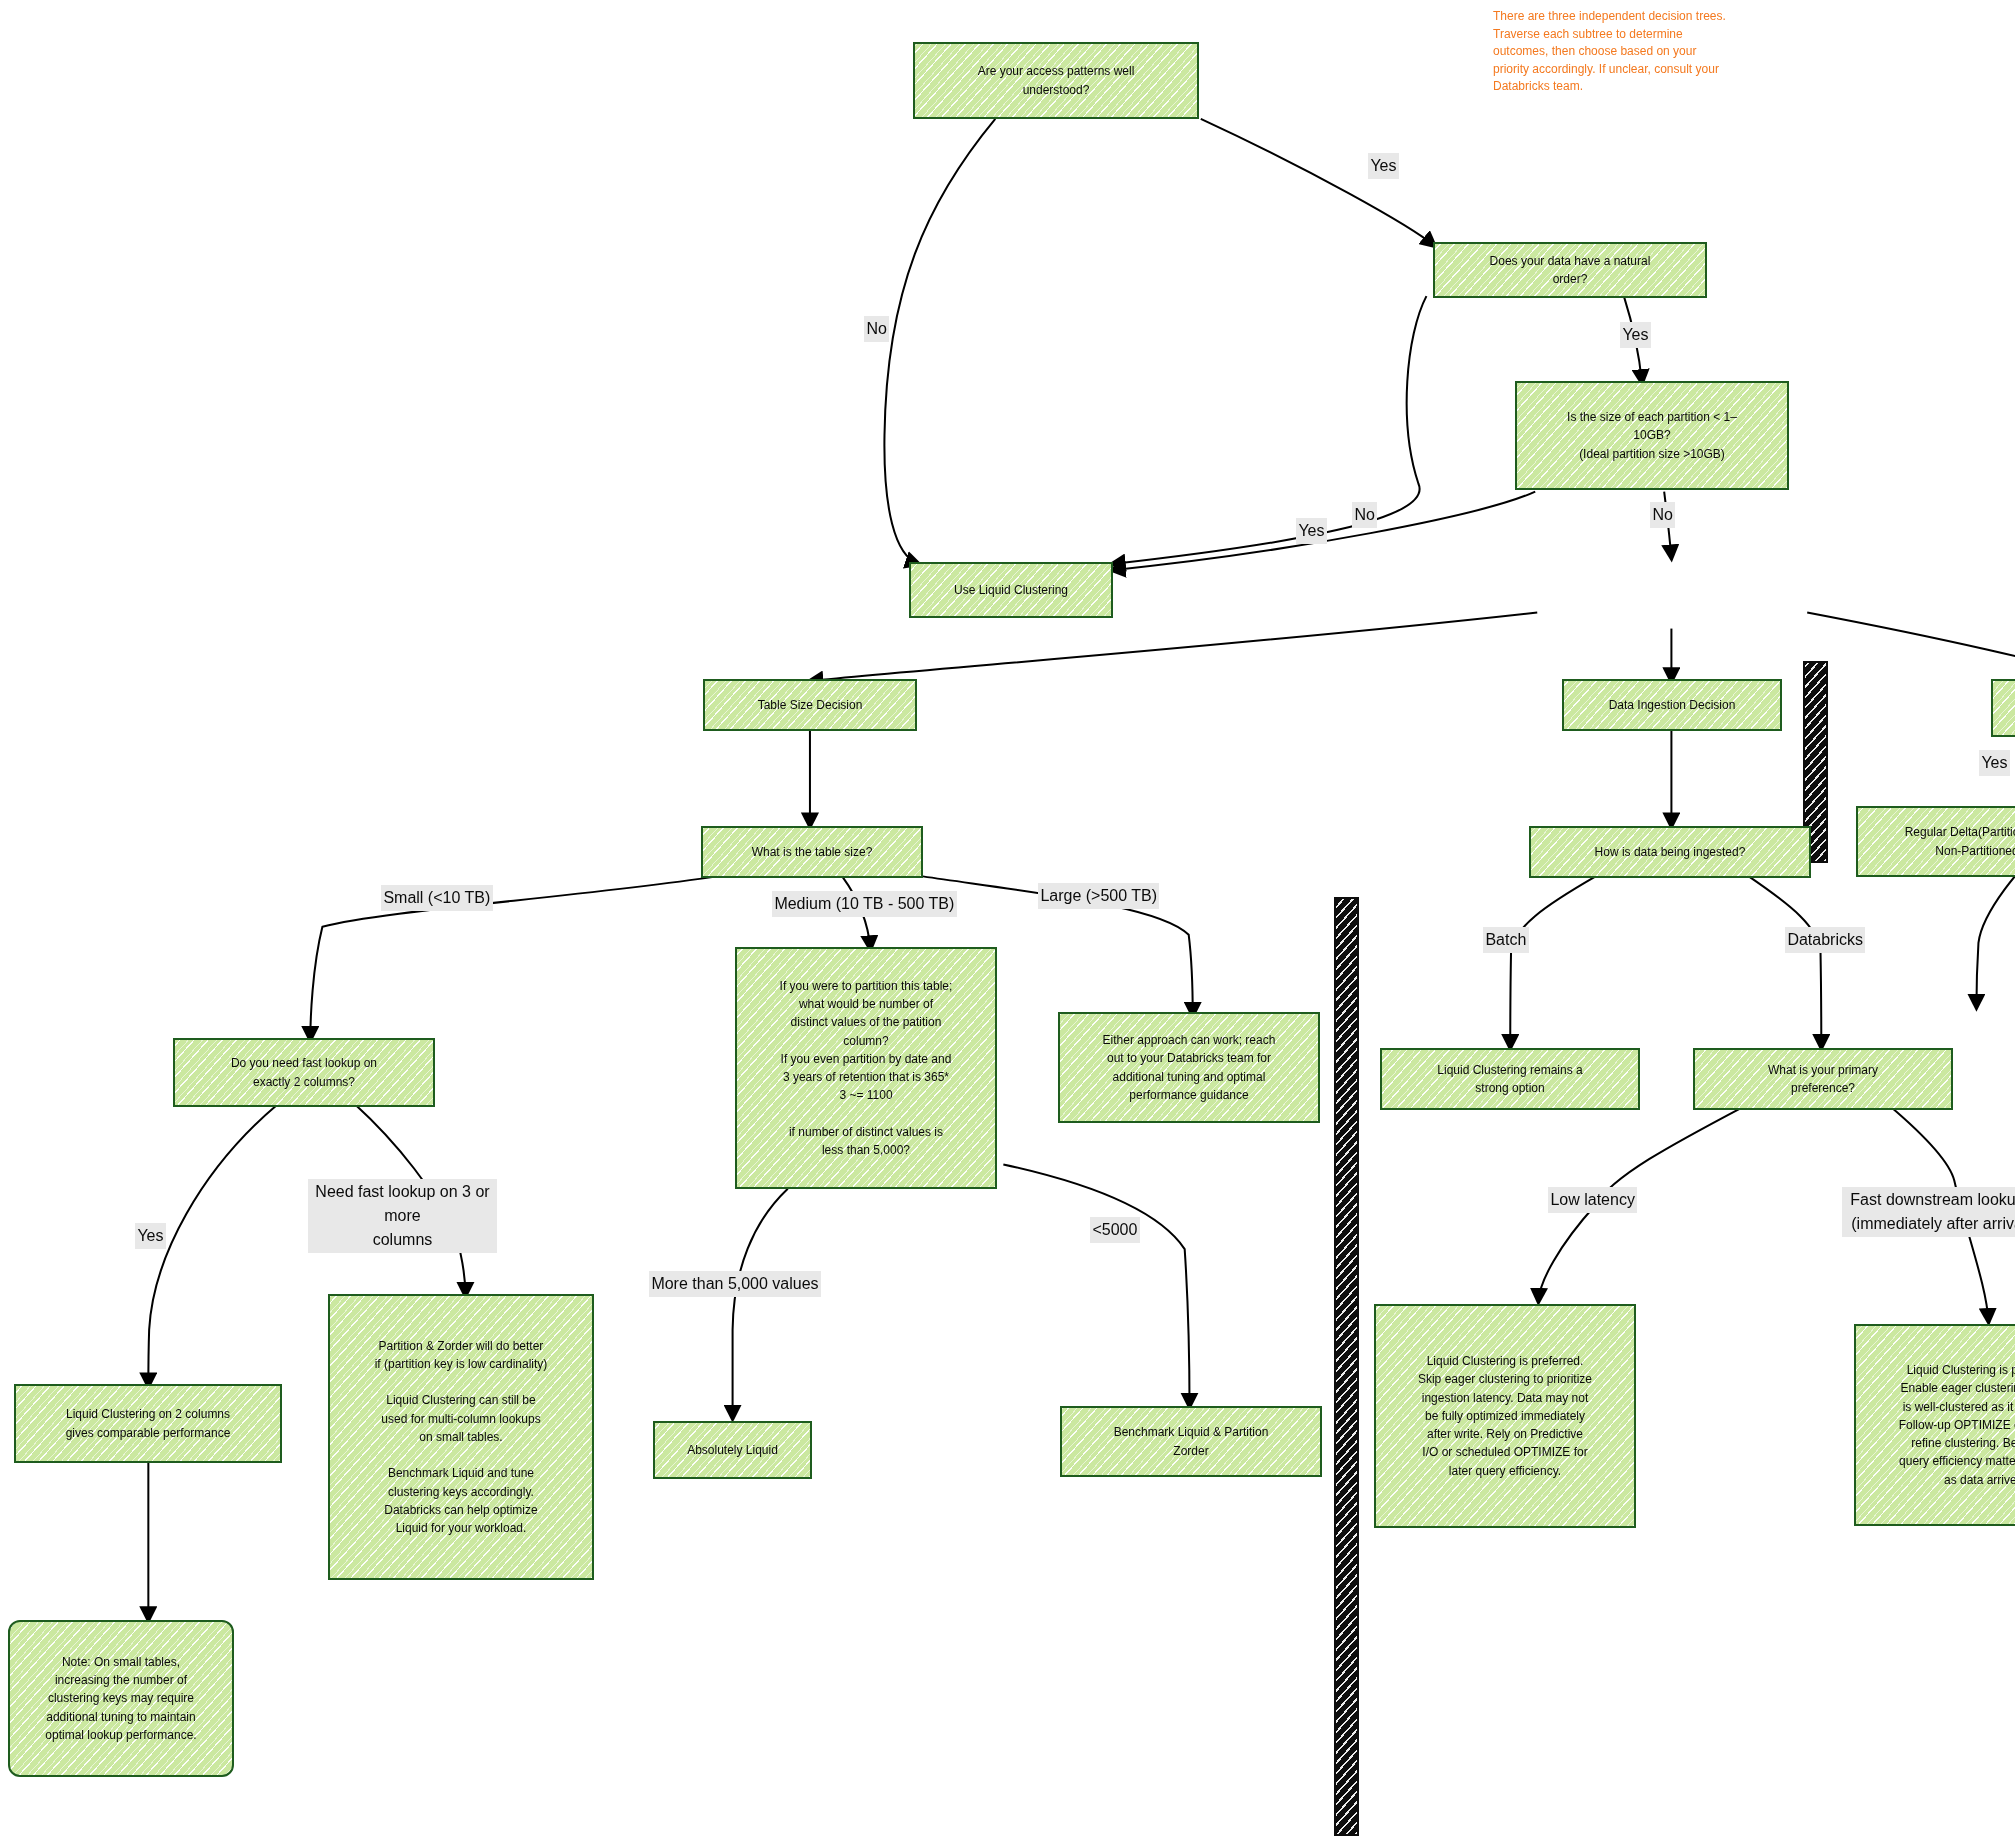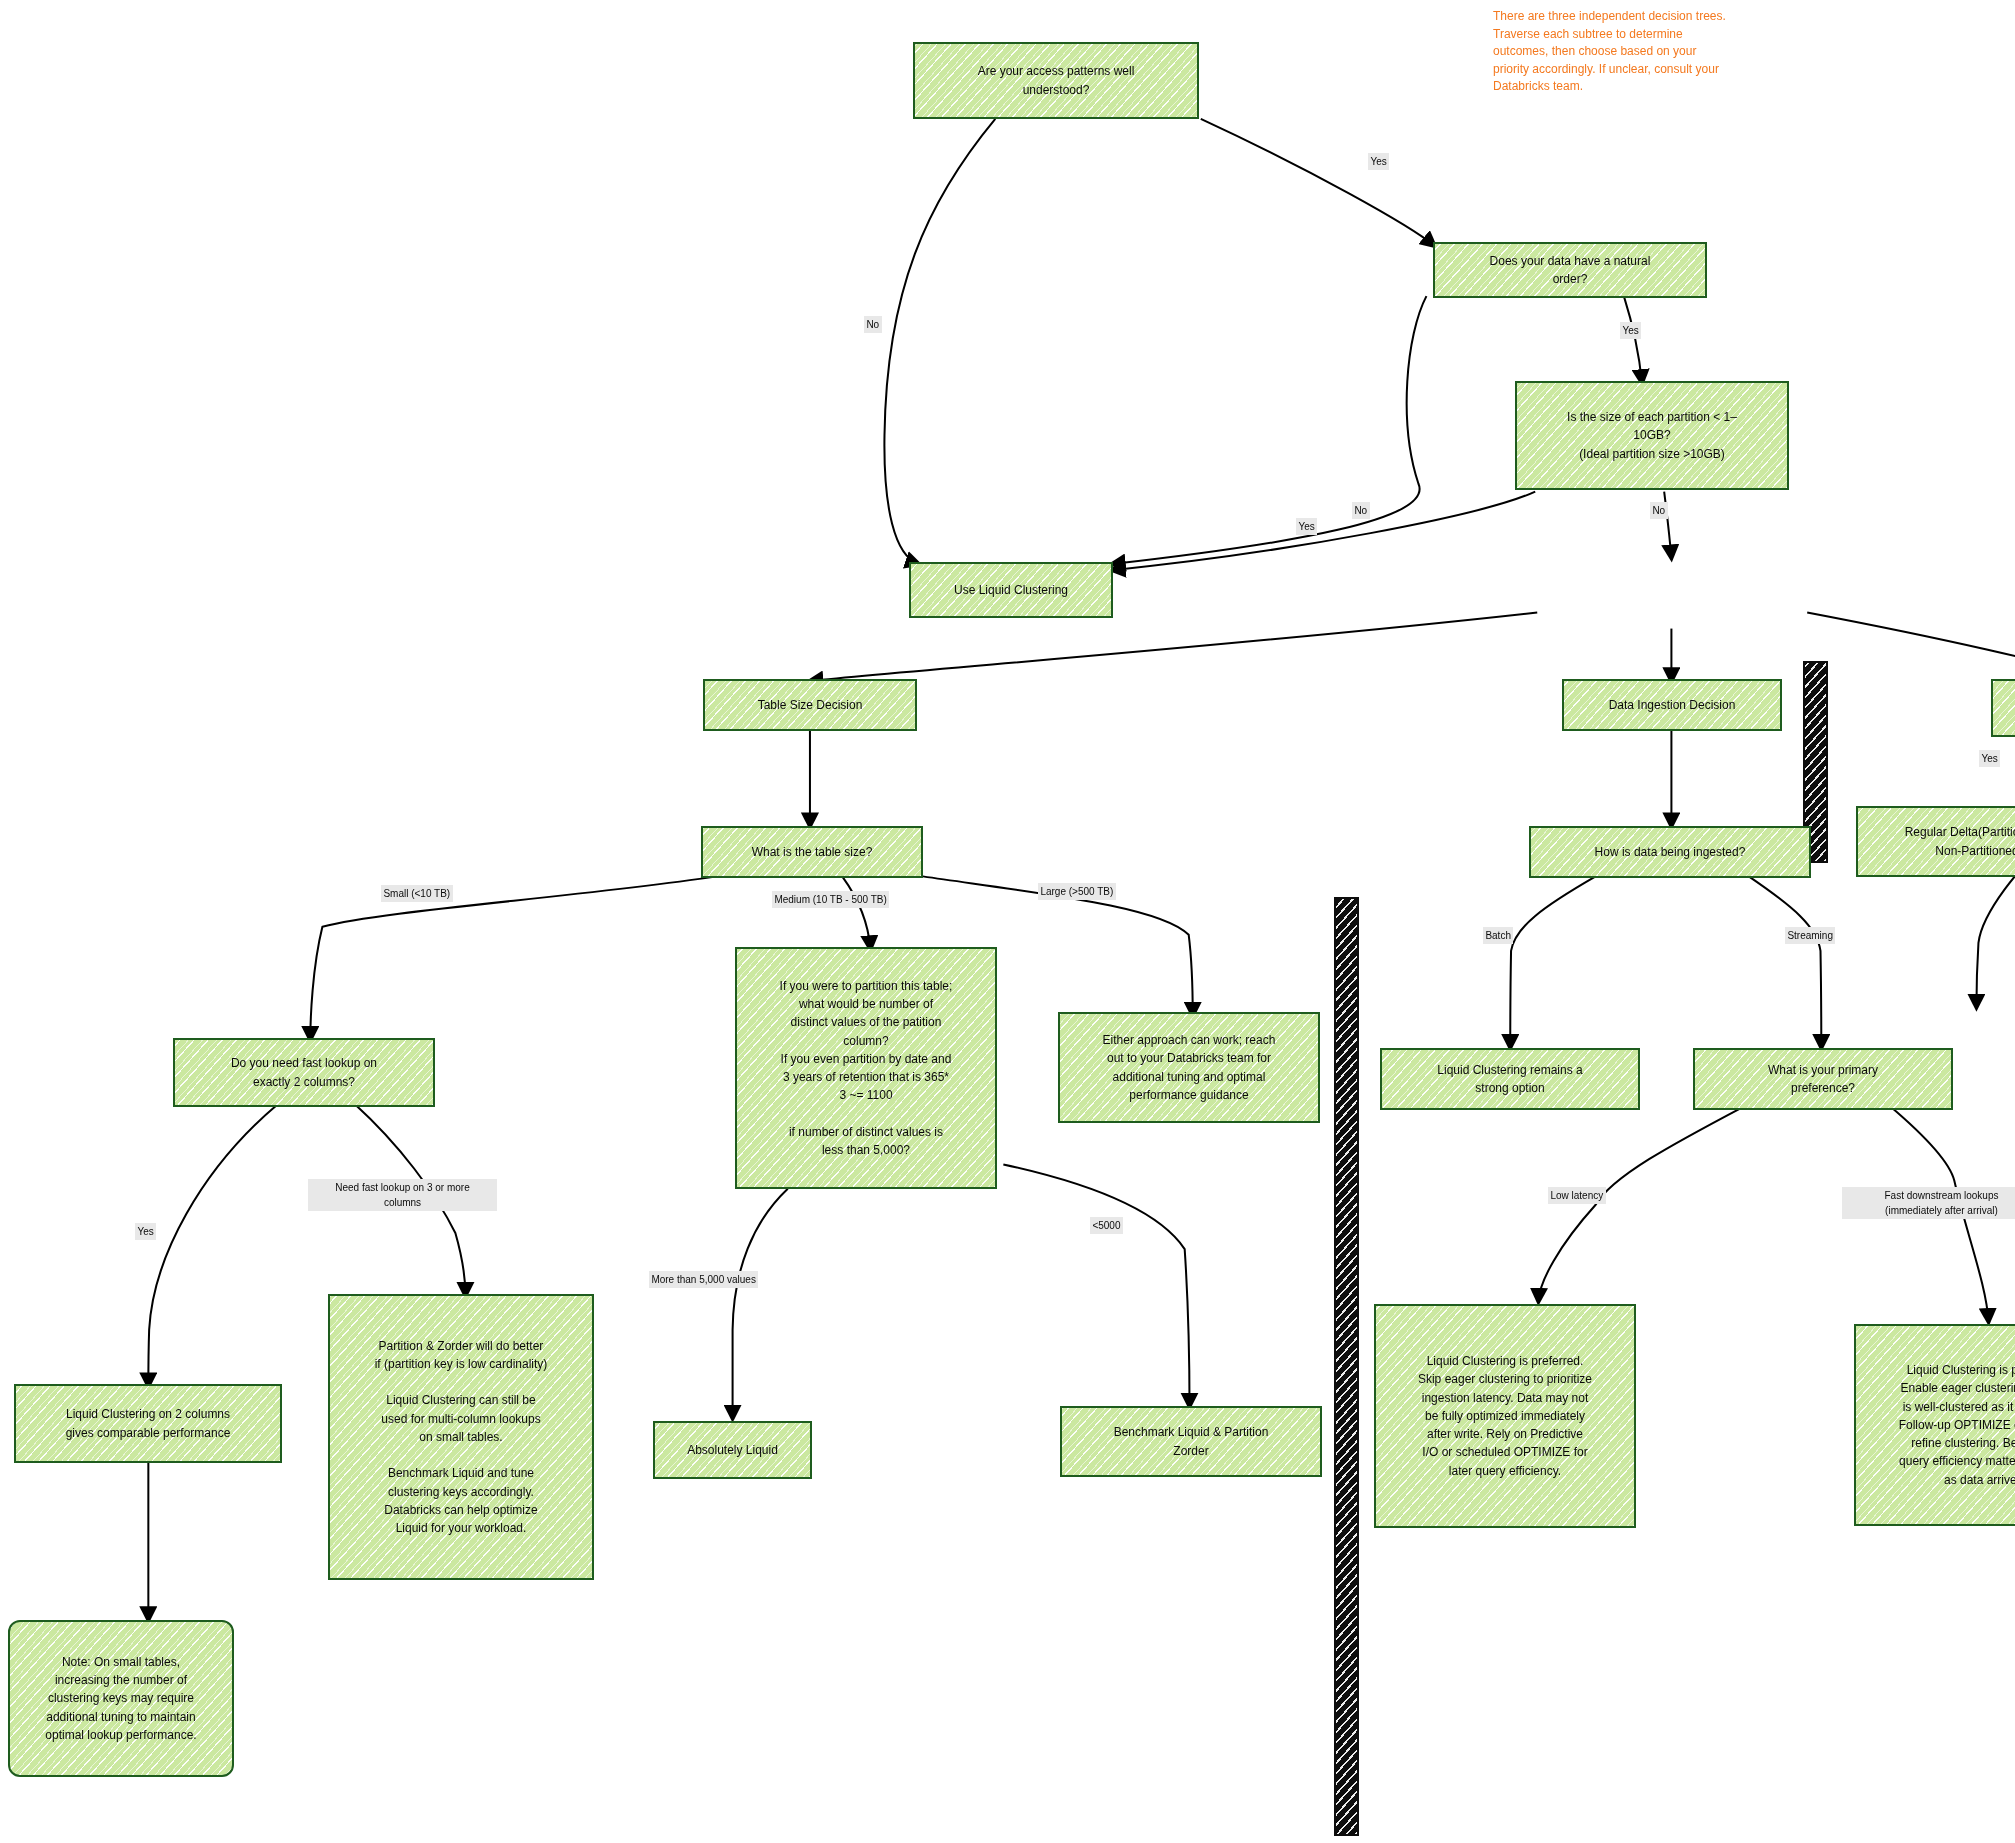--- a/index.html
+++ b/index.html
@@ -51,21 +51,21 @@
     padding: 4px 6.4px;
     white-space: pre-line;
     z-index: 5;
   }
   .node.small-text { font-size: 12px; }
   
   .edge-label {
     position: absolute;
     background: #e8e8e8;
     color: #0b0b0b;
-    font-size: 10px;
+    font-size: 16px;
     line-height: 1.5;
     text-align: center;
     padding: 0.8px 2.4px;
     white-space: pre-line;
     box-sizing: border-box;
     z-index: 8;
   }
   
   .legend-note {
     position: absolute;
@@ -276,21 +276,21 @@
 
   <div class="edge-label" style="left:308px; top:1179px; width:189px;">Need fast lookup on 3 or more
 columns</div>
 
   <div class="edge-label" style="left:649px; top:1271px;">More than 5,000 values</div>
 
   <div class="edge-label" style="left:1090px; top:1217px;">&lt;5000</div>
 
   <div class="edge-label" style="left:1483px; top:927px;">Batch</div>
 
-  <div class="edge-label" style="left:1785px; top:927px;">Streaming</div>
+  <div class="edge-label" style="left:1785px; top:927px;">Databricks</div>
 
   <div class="edge-label" style="left:1548px; top:1187px;">Low latency</div>
 
   <div class="edge-label" style="left:1842px; top:1187px; width:199px;">Fast downstream lookups
 (immediately after arrival)</div>
 
   <div class="edge-label" style="left:1979px; top:750px;">Yes</div>
 
 </div>
 

